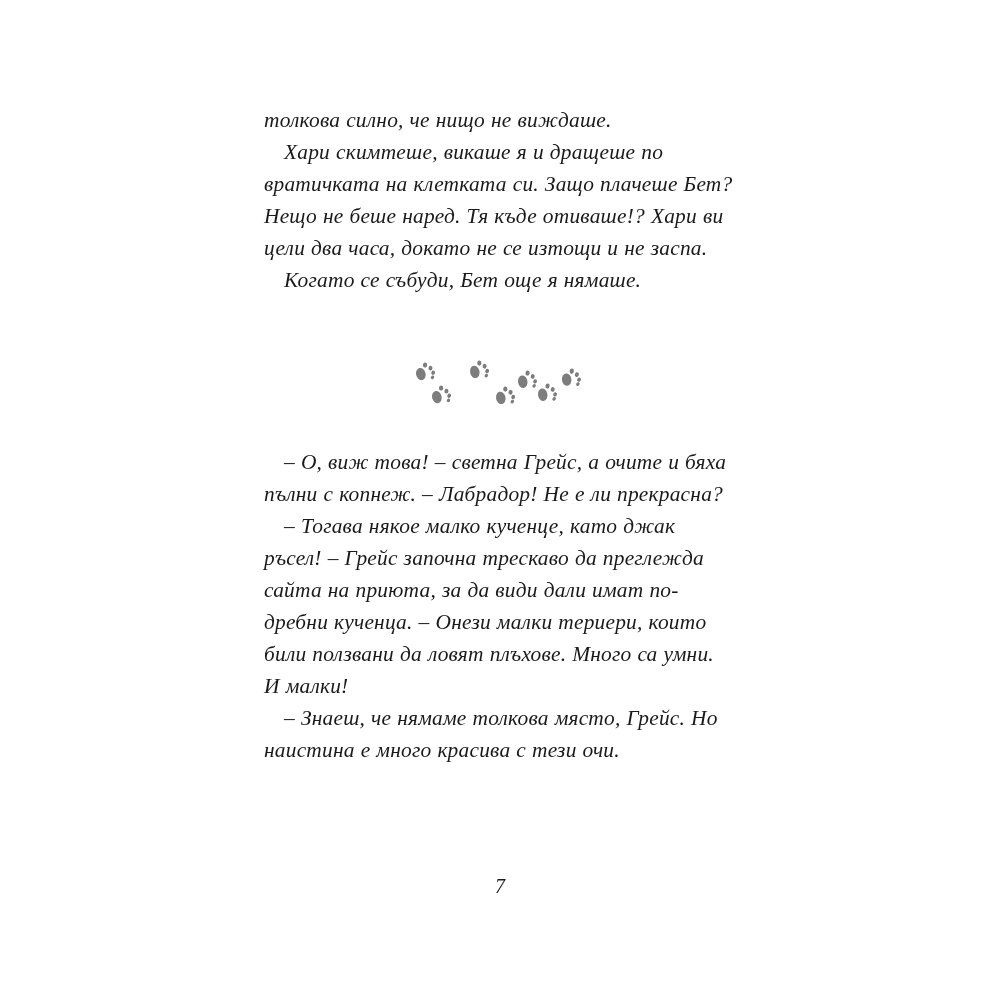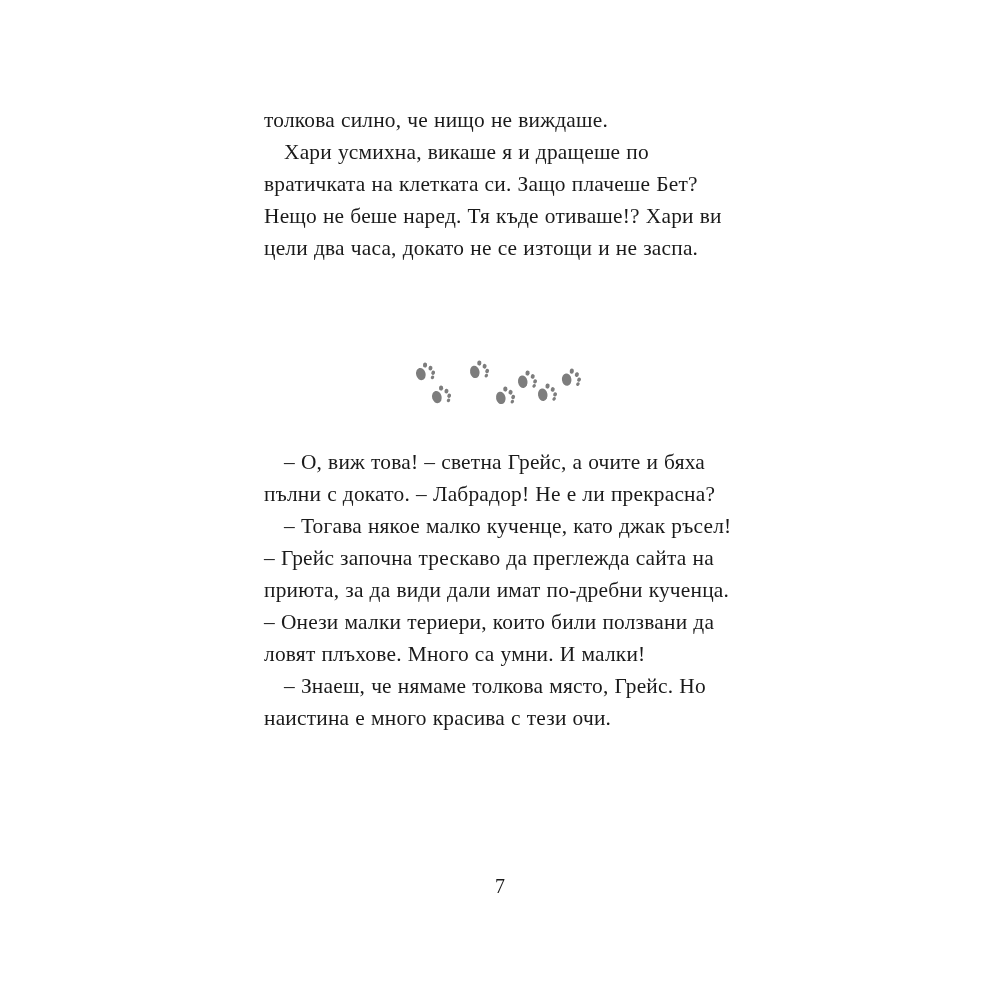--- a/index.html
+++ b/index.html
@@ -17,20 +17,21 @@
     -webkit-font-smoothing: antialiased;
   }
 
   .page {
     position: absolute;
     left: 0;
     top: 0;
     width: 1000px;
     height: 1000px;
     background: #ffffff;
+    font-style: italic;
   }
 
   .text-column {
     position: absolute;
     left: 264px;
     top: 104px;
     width: 470px;
   }
 
   .para {
@@ -85,21 +86,22 @@
     color: #1a1a1a;
   }
 </style>
 </head>
 <body>
 
 <div class="page">
 
   <div class="text-column">
     <p class="para no-indent">толкова силно, че нищо не виждаше.</p>
-    <p class="para">Хари усмихна, викаше я и дращеше по вратичката на клетката си. Защо плачеше Бет? Нещо не беше наред. Тя къде отиваше!? Хари ви цели два часа, докато не се изтощи и не заспа.</p>
+    <p class="para">Хари скимтеше, викаше я и дращеше по вратичката на клетката си. Защо плачеше Бет? Нещо не беше наред. Тя къде отиваше!? Хари ви цели два часа, докато не се изтощи и не заспа.</p>
+    <p class="para">Когато се събуди, Бет още я нямаше.</p>
   </div>
 
   <div class="ornament">
     <div class="paw" style="left:150px; top:10px; transform:rotate(-14deg);">
       <svg viewBox="0 0 44 40" xmlns="http://www.w3.org/2000/svg" aria-hidden="true">
         <g fill="#7d7d7d">
           <ellipse cx="13" cy="22" rx="9.5" ry="12.5"></ellipse>
           <ellipse cx="25.5" cy="6.5" rx="4.2" ry="5.2" transform="rotate(18 25.5 6.5)"></ellipse>
           <ellipse cx="34.5" cy="15" rx="4.0" ry="4.8" transform="rotate(26 34.5 15)"></ellipse>
           <ellipse cx="37.5" cy="25.5" rx="3.7" ry="4.4" transform="rotate(38 37.5 25.5)"></ellipse>
@@ -169,20 +171,20 @@
           <ellipse cx="25.5" cy="6.5" rx="4.2" ry="5.2" transform="rotate(18 25.5 6.5)"></ellipse>
           <ellipse cx="34.5" cy="15" rx="4.0" ry="4.8" transform="rotate(26 34.5 15)"></ellipse>
           <ellipse cx="37.5" cy="25.5" rx="3.7" ry="4.4" transform="rotate(38 37.5 25.5)"></ellipse>
           <ellipse cx="34" cy="34" rx="3.3" ry="3.9" transform="rotate(46 34 34)"></ellipse>
         </g>
       </svg>
     </div>
   </div>
 
   <div class="text-column-2">
-    <p class="para">– О, виж това! – светна Грейс, а очите и бяха пълни с докато. – Лабрадор! Не е ли прекрасна?</p>
+    <p class="para">– О, виж това! – светна Грейс, а очите и бяха пълни с копнеж. – Лабрадор! Не е ли прекрасна?</p>
     <p class="para">– Тогава някое малко кученце, като джак ръсел! – Грейс започна трескаво да преглежда сайта на приюта, за да види дали имат по-дребни кученца. – Онези малки териери, които били ползвани да ловят плъхове. Много са умни. И малки!</p>
     <p class="para">– Знаеш, че нямаме толкова място, Грейс. Но наистина е много красива с тези очи.</p>
   </div>
 
   <div class="folio">7</div>
 
 </div>
 
 </body></html>

